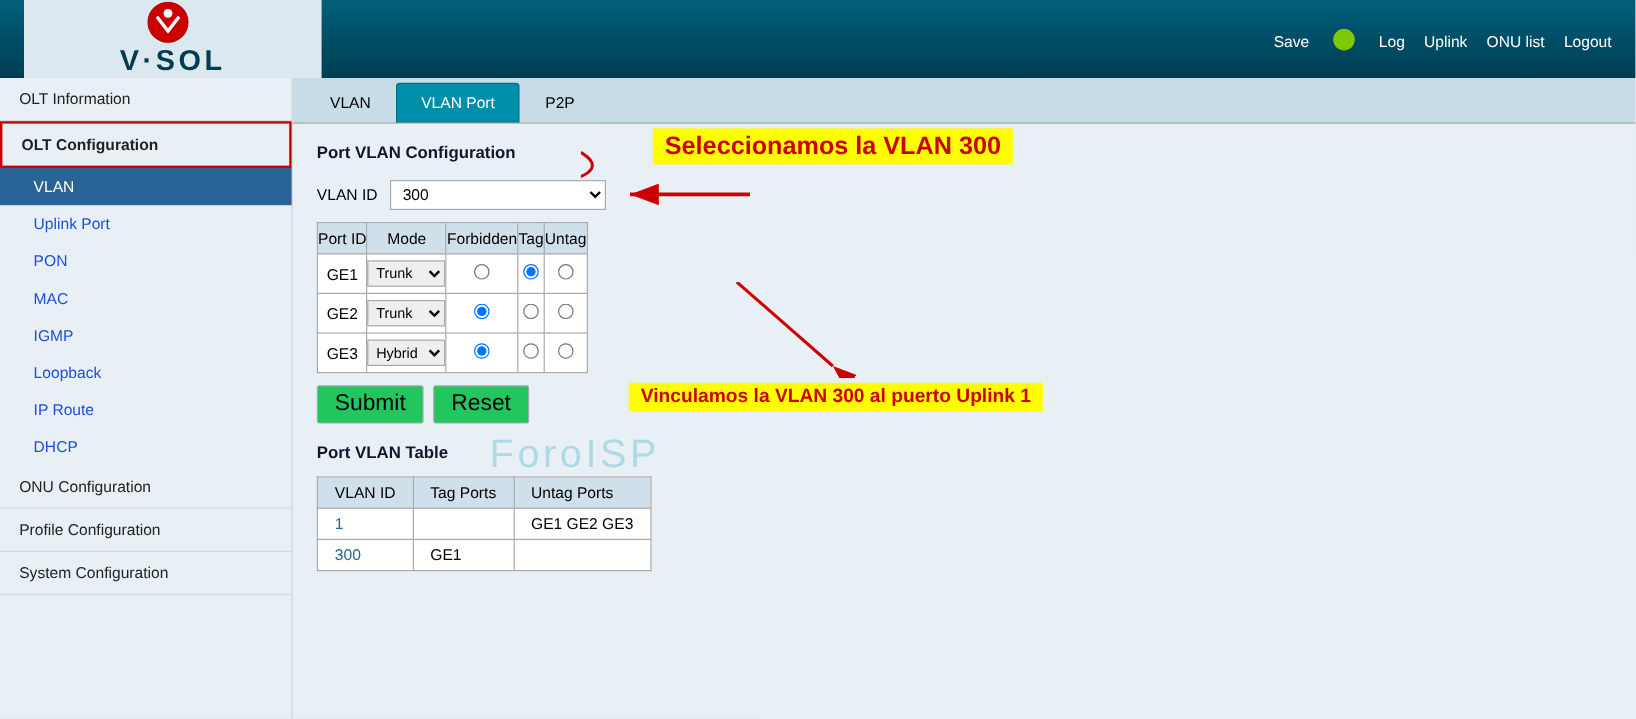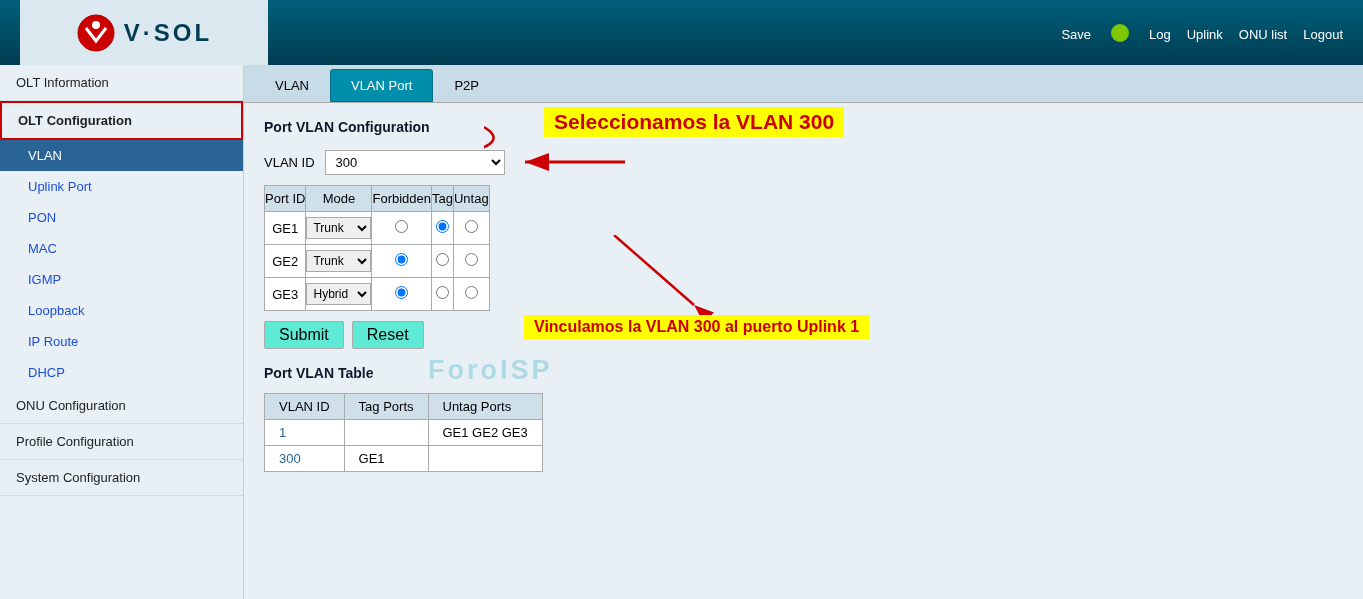--- a/index.html
+++ b/index.html
@@ -14,20 +14,21 @@
       padding: 0 20px;
     }
     .logo-area {
       background: #dce8f0;
       width: 248px;
       height: 65px;
       display: flex;
       align-items: center;
       justify-content: center;
       flex-shrink: 0;
+      flex-direction: column;
     }
     .logo-icon {
       width: 40px;
       height: 40px;
       margin-right: 8px;
     }
     .header-right {
       display: flex;
       align-items: flex-end;
       margin-left: auto;
@@ -163,23 +164,23 @@
     }
 
     
     input[type="radio"] {
       cursor: pointer;
     }
 
     
     .btn {
       padding: 4px 14px;
-      font-size: 16px;
+      font-size: 19px;
       border: 1px solid #aaa;
-      background: #5eead4;
+      background: #22c55e;
       cursor: pointer;
       border-radius: 2px;
     }
 
     .btn-row {
       display: flex;
       gap: 8px;
       margin-bottom: 16px;
     }
 
@@ -357,21 +358,21 @@
             <path d="M 20 0 L 100 70" fill="none" stroke="#cc0000" stroke-width="2.5" marker-end="url(#arrowhead3)"></path>
           </svg>
         </div>
 
         <div class="btn-row">
           <button class="btn">Submit</button>
           <button class="btn">Reset</button>
         </div>
 
         <div style="position:relative;">
-          <div style="position:absolute; top:-10px; left:164px; font-size:27px; color:rgba(0,150,180,0.25); font-weight:bold; letter-spacing:3px; z-index:1;">ForoISP</div>
+          <div style="position:absolute; top:-10px; left:144px; font-size:33px; color:rgba(0,150,180,0.25); font-weight:normal; letter-spacing:3px; z-index:1;">ForoISP</div>
         </div>
 
         <div style="position:relative;">
           <div class="section-title">Port VLAN Table</div>
 
           <div style="position:absolute; top:-50px; left:260px; background:#ffff00; color:#cc0000; font-size:16px; font-weight:bold; padding:3px 10px; white-space:nowrap; z-index:2;">Vinculamos la VLAN 300 al puerto Uplink 1</div>
 
           <table class="vlan-table">
             <thead>
               <tr>

